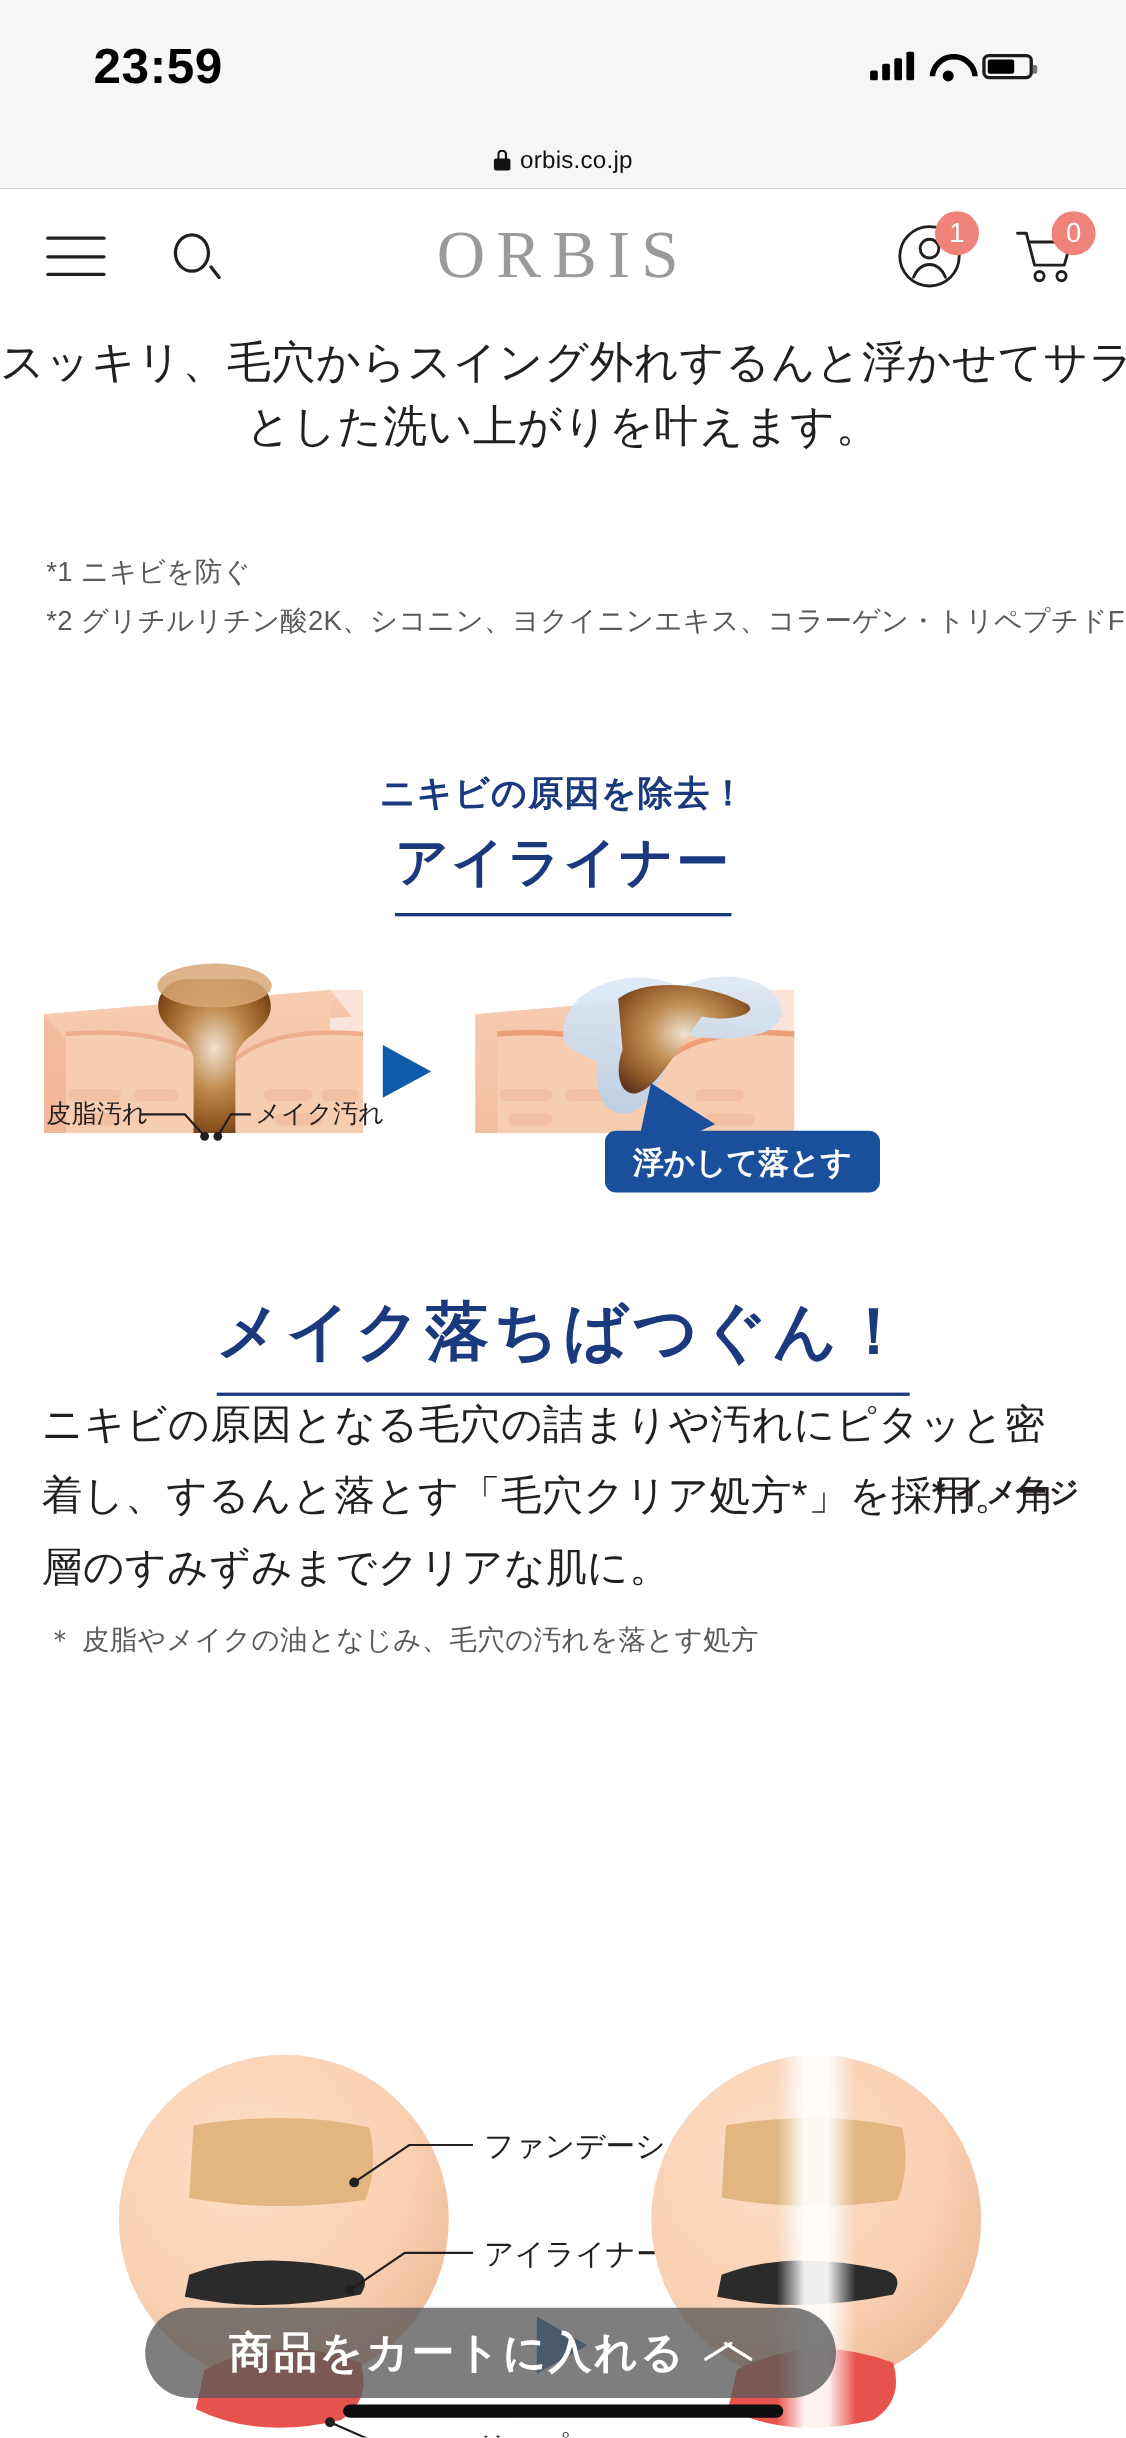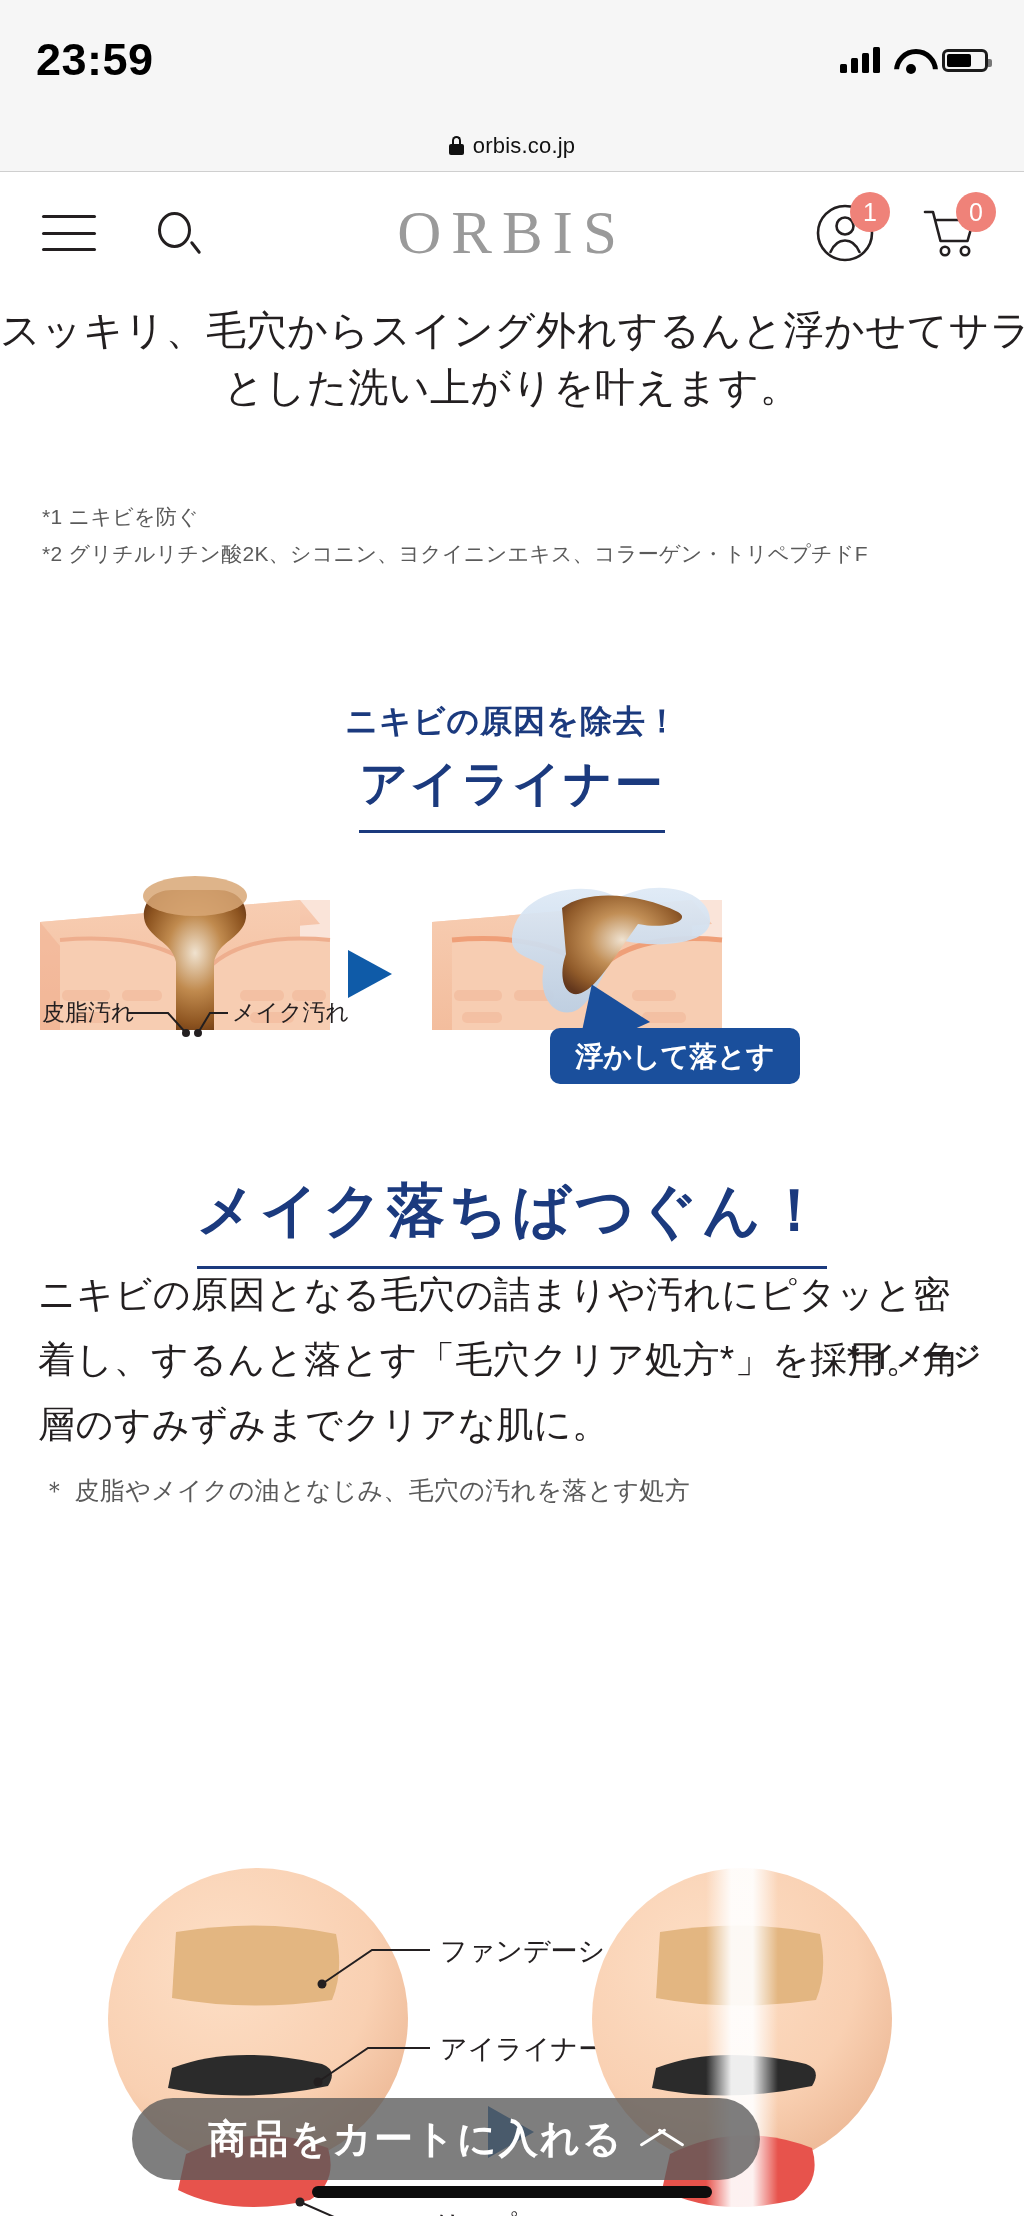--- a/index.html
+++ b/index.html
@@ -10,21 +10,21 @@
     position:relative;
     overflow:hidden;
     -webkit-font-smoothing:antialiased;
   }
 
   
   .status-bar{
     position:absolute; top:0; left:0; width:1024px; height:120px;
     background:#f6f6f6;
     display:flex; align-items:center; justify-content:space-between;
-    padding:0 36px;
+    padding:0 85px;
   }
   .status-time{ font-size:45px; font-weight:600; letter-spacing:.5px; color:#000; }
   .status-right{ display:flex; align-items:center; gap:14px; }
   .signal{ display:flex; align-items:flex-end; gap:4px; height:26px; }
   .signal i{ display:block; width:7px; background:#000; border-radius:1.5px; }
   .signal i:nth-child(1){height:9px}
   .signal i:nth-child(2){height:15px}
   .signal i:nth-child(3){height:20px}
   .signal i:nth-child(4){height:26px}
   .wifi{ width:34px; height:26px; position:relative; }
@@ -96,21 +96,21 @@
   .clipped-line{
     position:absolute; top:126px; left:0; width:1024px; text-align:center;
     font-size:40px; color:#231f20; line-height:1.62; letter-spacing:.5px;
     white-space:nowrap;
   }
   .lead-line2{
     position:absolute; top:188px; left:0; width:1024px; text-align:center;
     font-size:40px; color:#231f20; letter-spacing:.5px;
   }
   .notes{ position:absolute; top:326px; left:42px; }
-  .note{ font-size:21px; color:#5a5a5a; line-height:1.78; letter-spacing:.3px; }
+  .note{ font-size:25px; color:#5a5a5a; line-height:1.78; letter-spacing:.3px; }
 
   .sec1-sub{
     position:absolute; top:528px; left:0; width:1024px; text-align:center;
     color:#1b3a7e; font-size:32px; font-weight:700; letter-spacing:1px;
   }
   .sec1-title{
     position:absolute; top:580px; left:0; width:1024px; text-align:center;
     color:#1b3a7e; font-size:48px; font-weight:700; letter-spacing:2px;
   }
   .sec1-title span{

